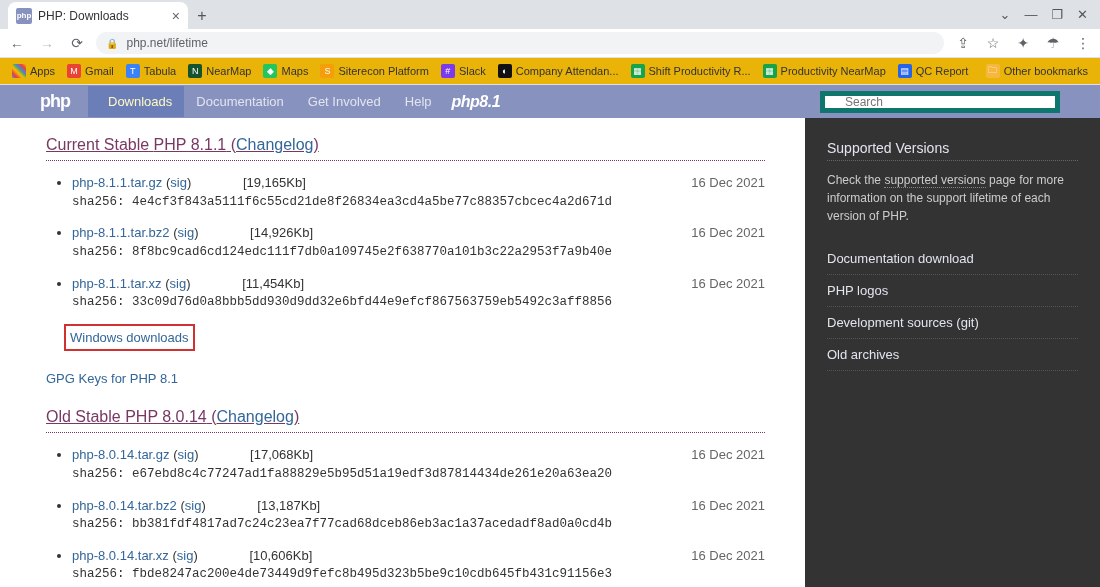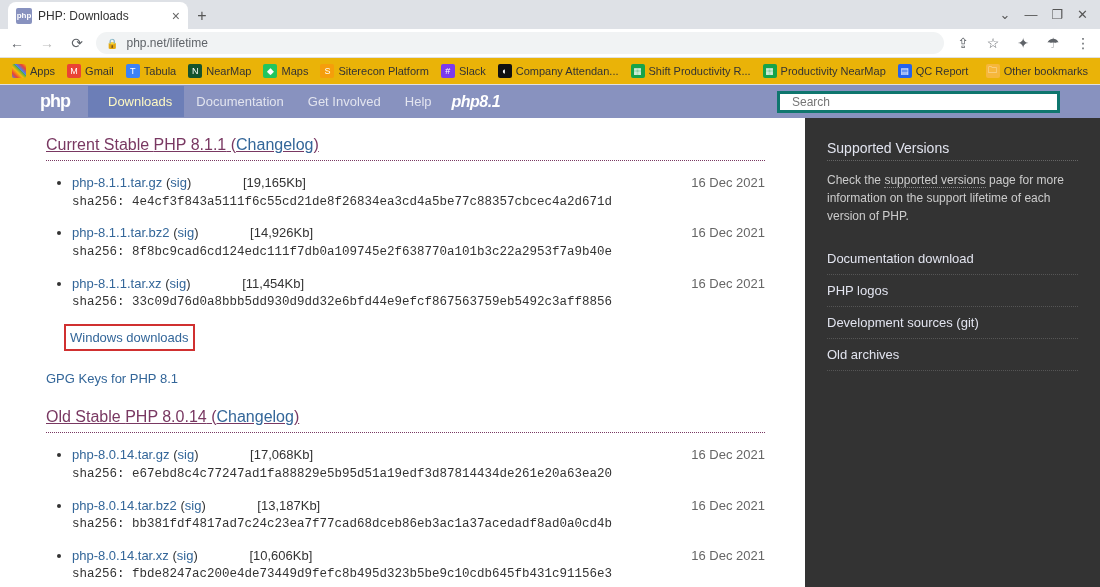--- a/index.html
+++ b/index.html
@@ -26,21 +26,21 @@
 .bm .bi { width: 14px; height: 14px; border-radius: 2px; display: flex; align-items: center; justify-content: center; font-size: 9px; color: #fff; }
 .bookmarks .spacer { flex: 1; }
 
 
 .php-nav { height: 33px; background: #8892bf; display: flex; align-items: center; padding: 0 40px; gap: 0; color: #fff; }
 .php-logo { font-weight: bold; font-size: 18px; letter-spacing: -1px; padding-right: 18px; }
 .php-nav a { color: #e2e4ef; text-decoration: none; padding: 8px 12px; font-size: 13px; display: inline-block; }
 .php-nav a.active { background: #6c7eb7; color: #fef9c3; padding-left: 20px; }
 .php-nav .php8 { margin-left: 8px; font-style: italic; font-weight: bold; font-size: 16px; letter-spacing: -0.5px; }
 .php-nav .nav-spacer { flex: 1; }
-.php-nav input { width: 283px; height: 22px; padding: 2px 12px; border: 3px solid #0f766e; font-size: 12px; background: #fff; color: #777; }
+.php-nav input { width: 240px; height: 22px; padding: 2px 20px; border: 5px solid #0f766e; font-size: 12px; background: #fff; color: #777; }
 
 .page-body { display: flex; height: calc(587px - 29px - 29px - 27px - 33px); background: #333; }
 .content { flex: 1; background: #fff; padding: 18px 40px 18px 46px; overflow-y: auto; margin: 0 0 0 0; }
 .sidebar { width: 295px; background: #333; color: #ccc; padding: 22px 22px; font-size: 13px; }
 .sidebar h4 { color: #e2e4ef; font-weight: normal; font-size: 14px; margin-bottom: 10px; border-bottom: 1px dotted #666; padding-bottom: 4px; }
 .sidebar p { font-size: 12px; line-height: 1.5; margin-bottom: 18px; color: #ccc; }
 .sidebar a { color: #ccc; text-decoration: none; border-bottom: 1px dotted #888; }
 .sidebar .sb-link { display: block; color: #e2e4ef; border-bottom: 1px dotted #555; padding: 8px 0; }
 
 h2.section { color: #793862; font-size: 16px; font-weight: normal; border-bottom: 1px dotted #793862; padding-bottom: 6px; margin-bottom: 12px; text-decoration: underline; }

